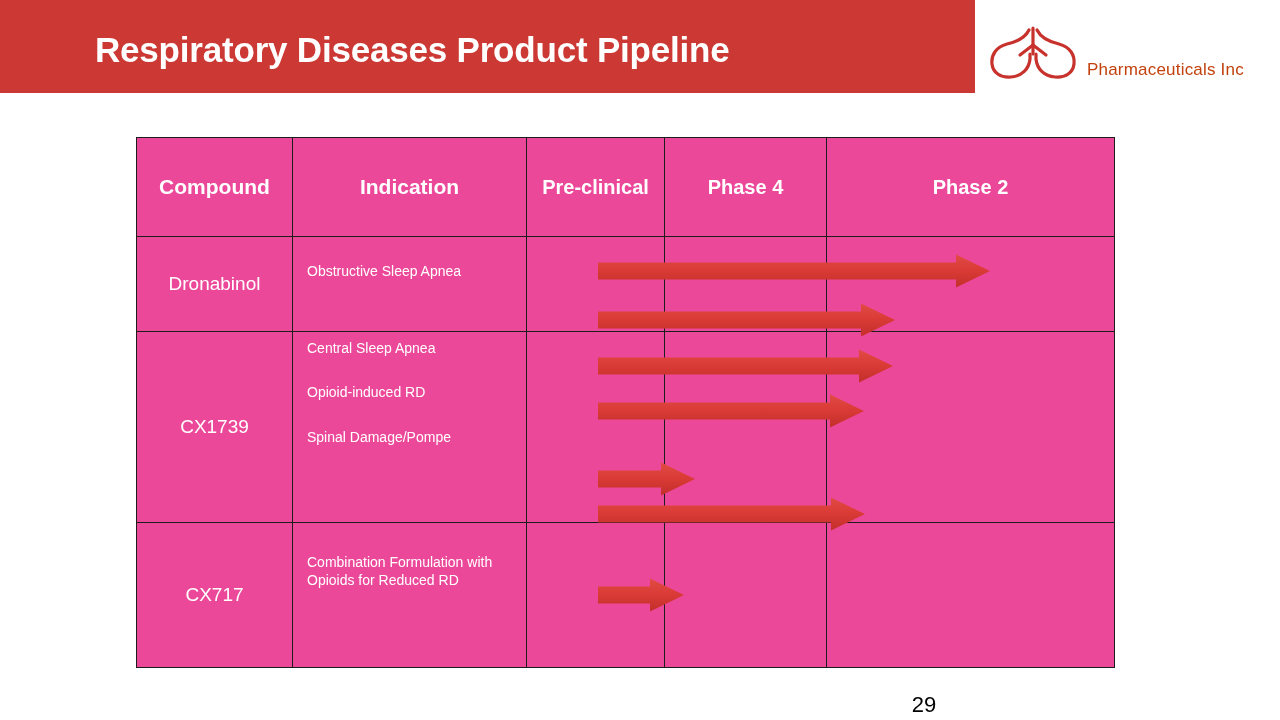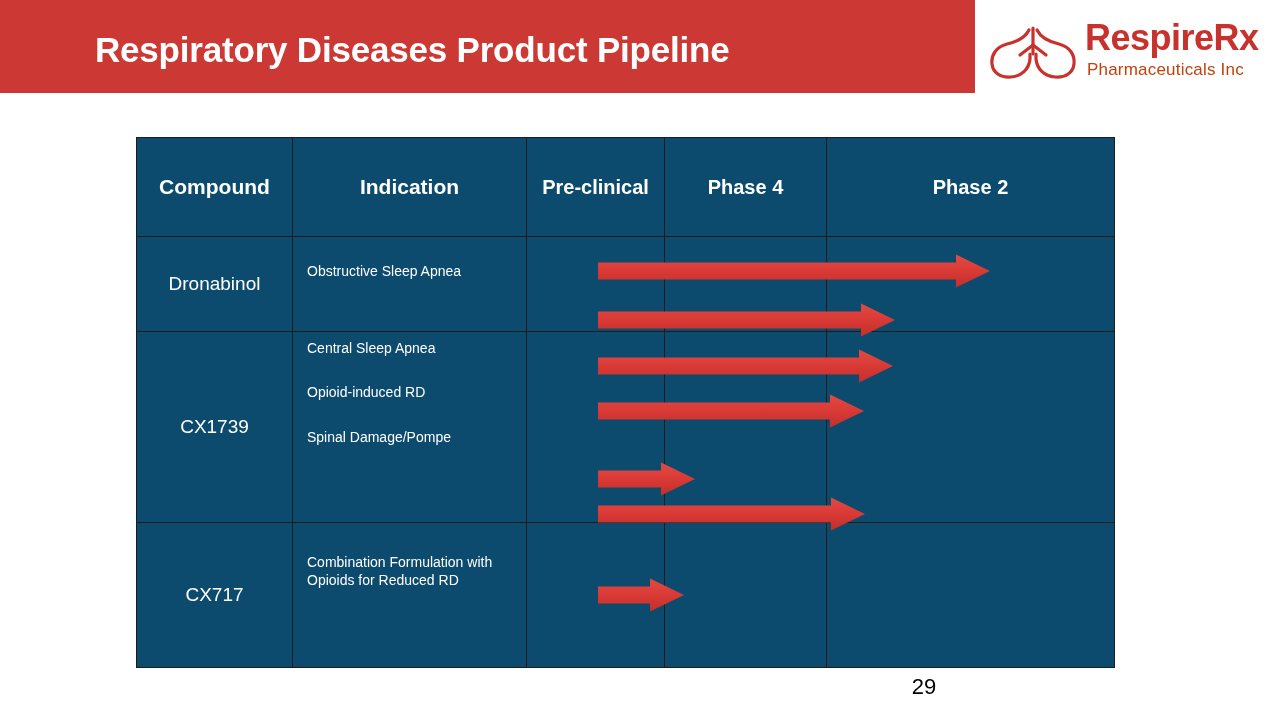--- a/index.html
+++ b/index.html
@@ -77,21 +77,21 @@
     position: absolute;
     left: 136px;
     top: 137px;
     width: 978px;
     height: 531px;
     border-collapse: collapse;
     table-layout: fixed;
   }
   #pipeline-table td,
   #pipeline-table th {
-    background: #0c4a6e;
+    background: #ec4899;
     border: 1px solid #1b1d1d;
     padding: 0;
     color: #FFFFFF;
     vertical-align: middle;
   }
   .col-compound  { width: 156px; }
   .col-indication{ width: 234px; }
   .col-preclin   { width: 138px; }
   .col-phase1    { width: 162px; }
   .col-phase2    { width: 288px; }
@@ -134,21 +134,21 @@
     top: 0;
     width: 1280px;
     height: 720px;
     pointer-events: none;
   }
 
   
   #page-number {
     position: absolute;
     left: 900px;
-    top: 674px;
+    top: 692px;
     width: 48px;
     text-align: center;
     font-size: 22px;
     color: #000000;
   }
 </style>
 </head>
 <body>
 
 <div id="title-banner"></div>
@@ -157,21 +157,20 @@
 <div id="logo-block">
   <svg id="logo-mark" viewBox="0 0 96 58">
     <g fill="none" stroke="#C8322C" stroke-width="3.2" stroke-linecap="round" stroke-linejoin="round">
       <path d="M48 4 L48 30"></path>
       <path d="M48 21 L35 31"></path>
       <path d="M48 21 L61 31"></path>
       <path d="M44 6 C40 14 31 18 22 20 C11 23 6 31 7 40 C8 49 16 54 26 53 C37 52 44 45 45 35 L45 30"></path>
       <path d="M52 6 C56 14 65 18 74 20 C85 23 90 31 89 40 C88 49 80 54 70 53 C59 52 52 45 51 35 L51 30"></path>
     </g>
   </svg>
-  <div id="logo-wordmark">RespireRx</div>
   <div id="logo-subtext">Pharmaceuticals Inc</div>
 </div>
 
 <table id="pipeline-table">
   <colgroup>
     <col class="col-compound">
       <col class="col-indication">
       <col class="col-preclin">
       <col class="col-phase1">
       <col class="col-phase2">

